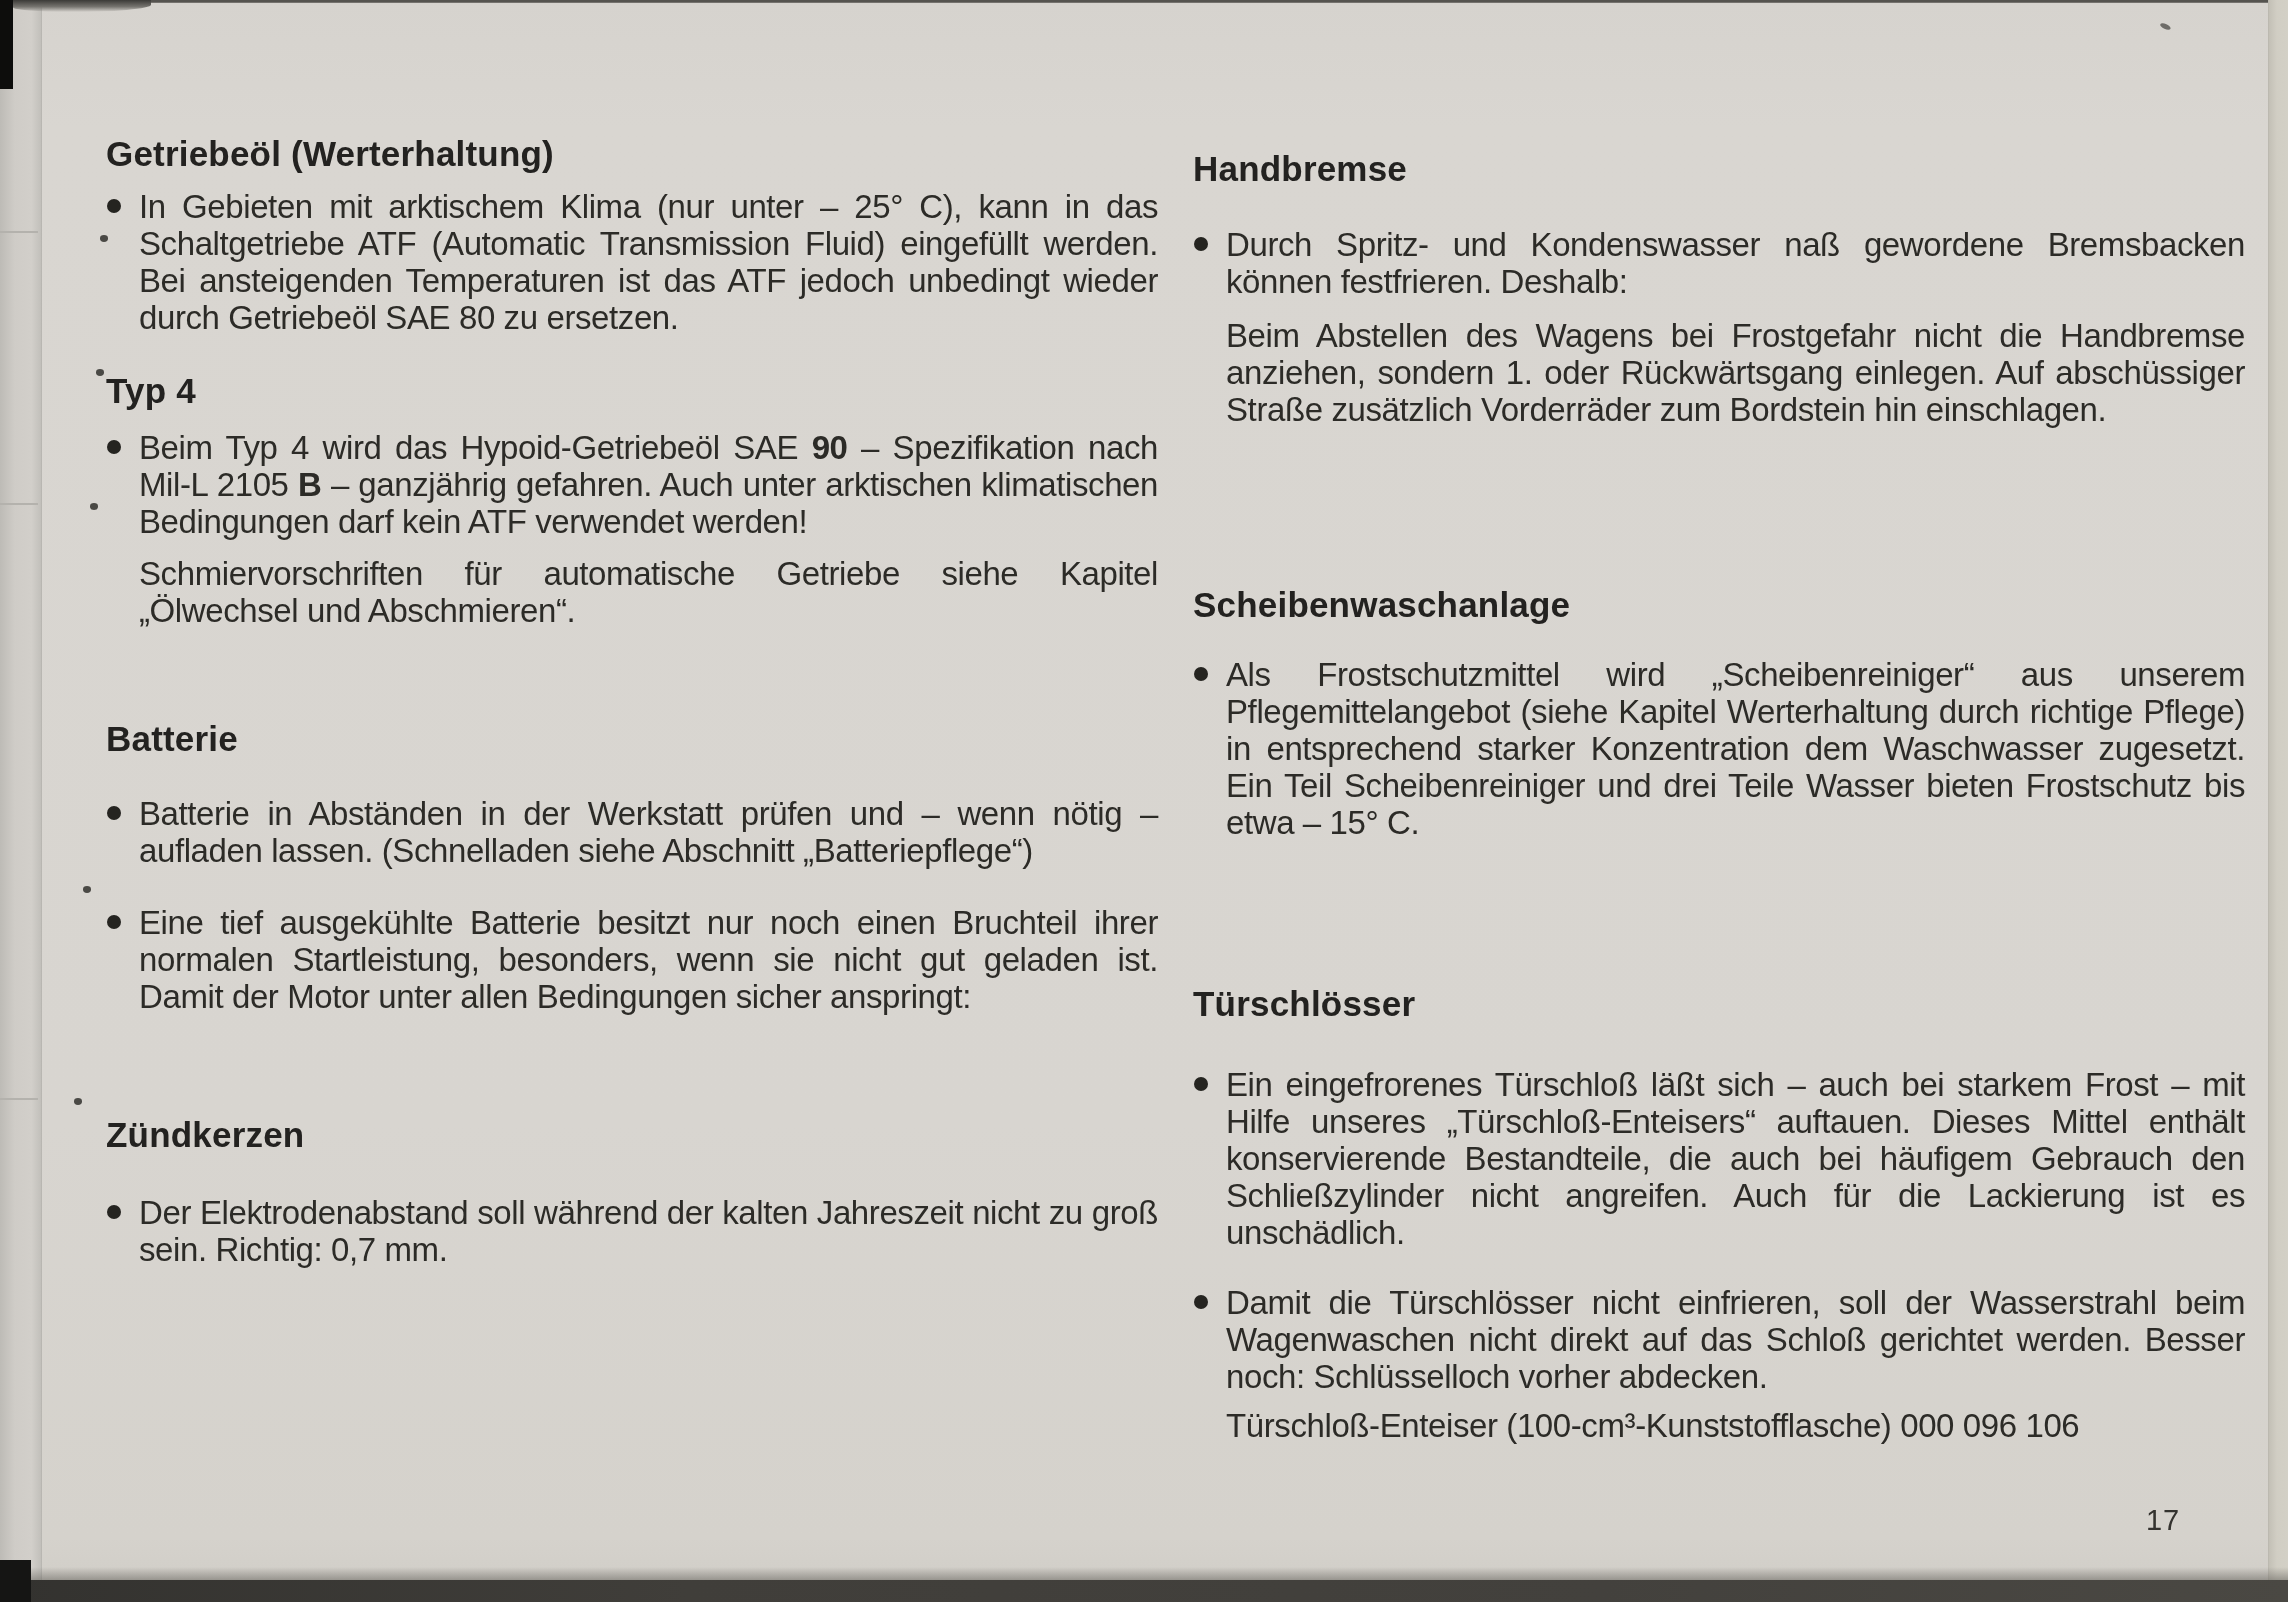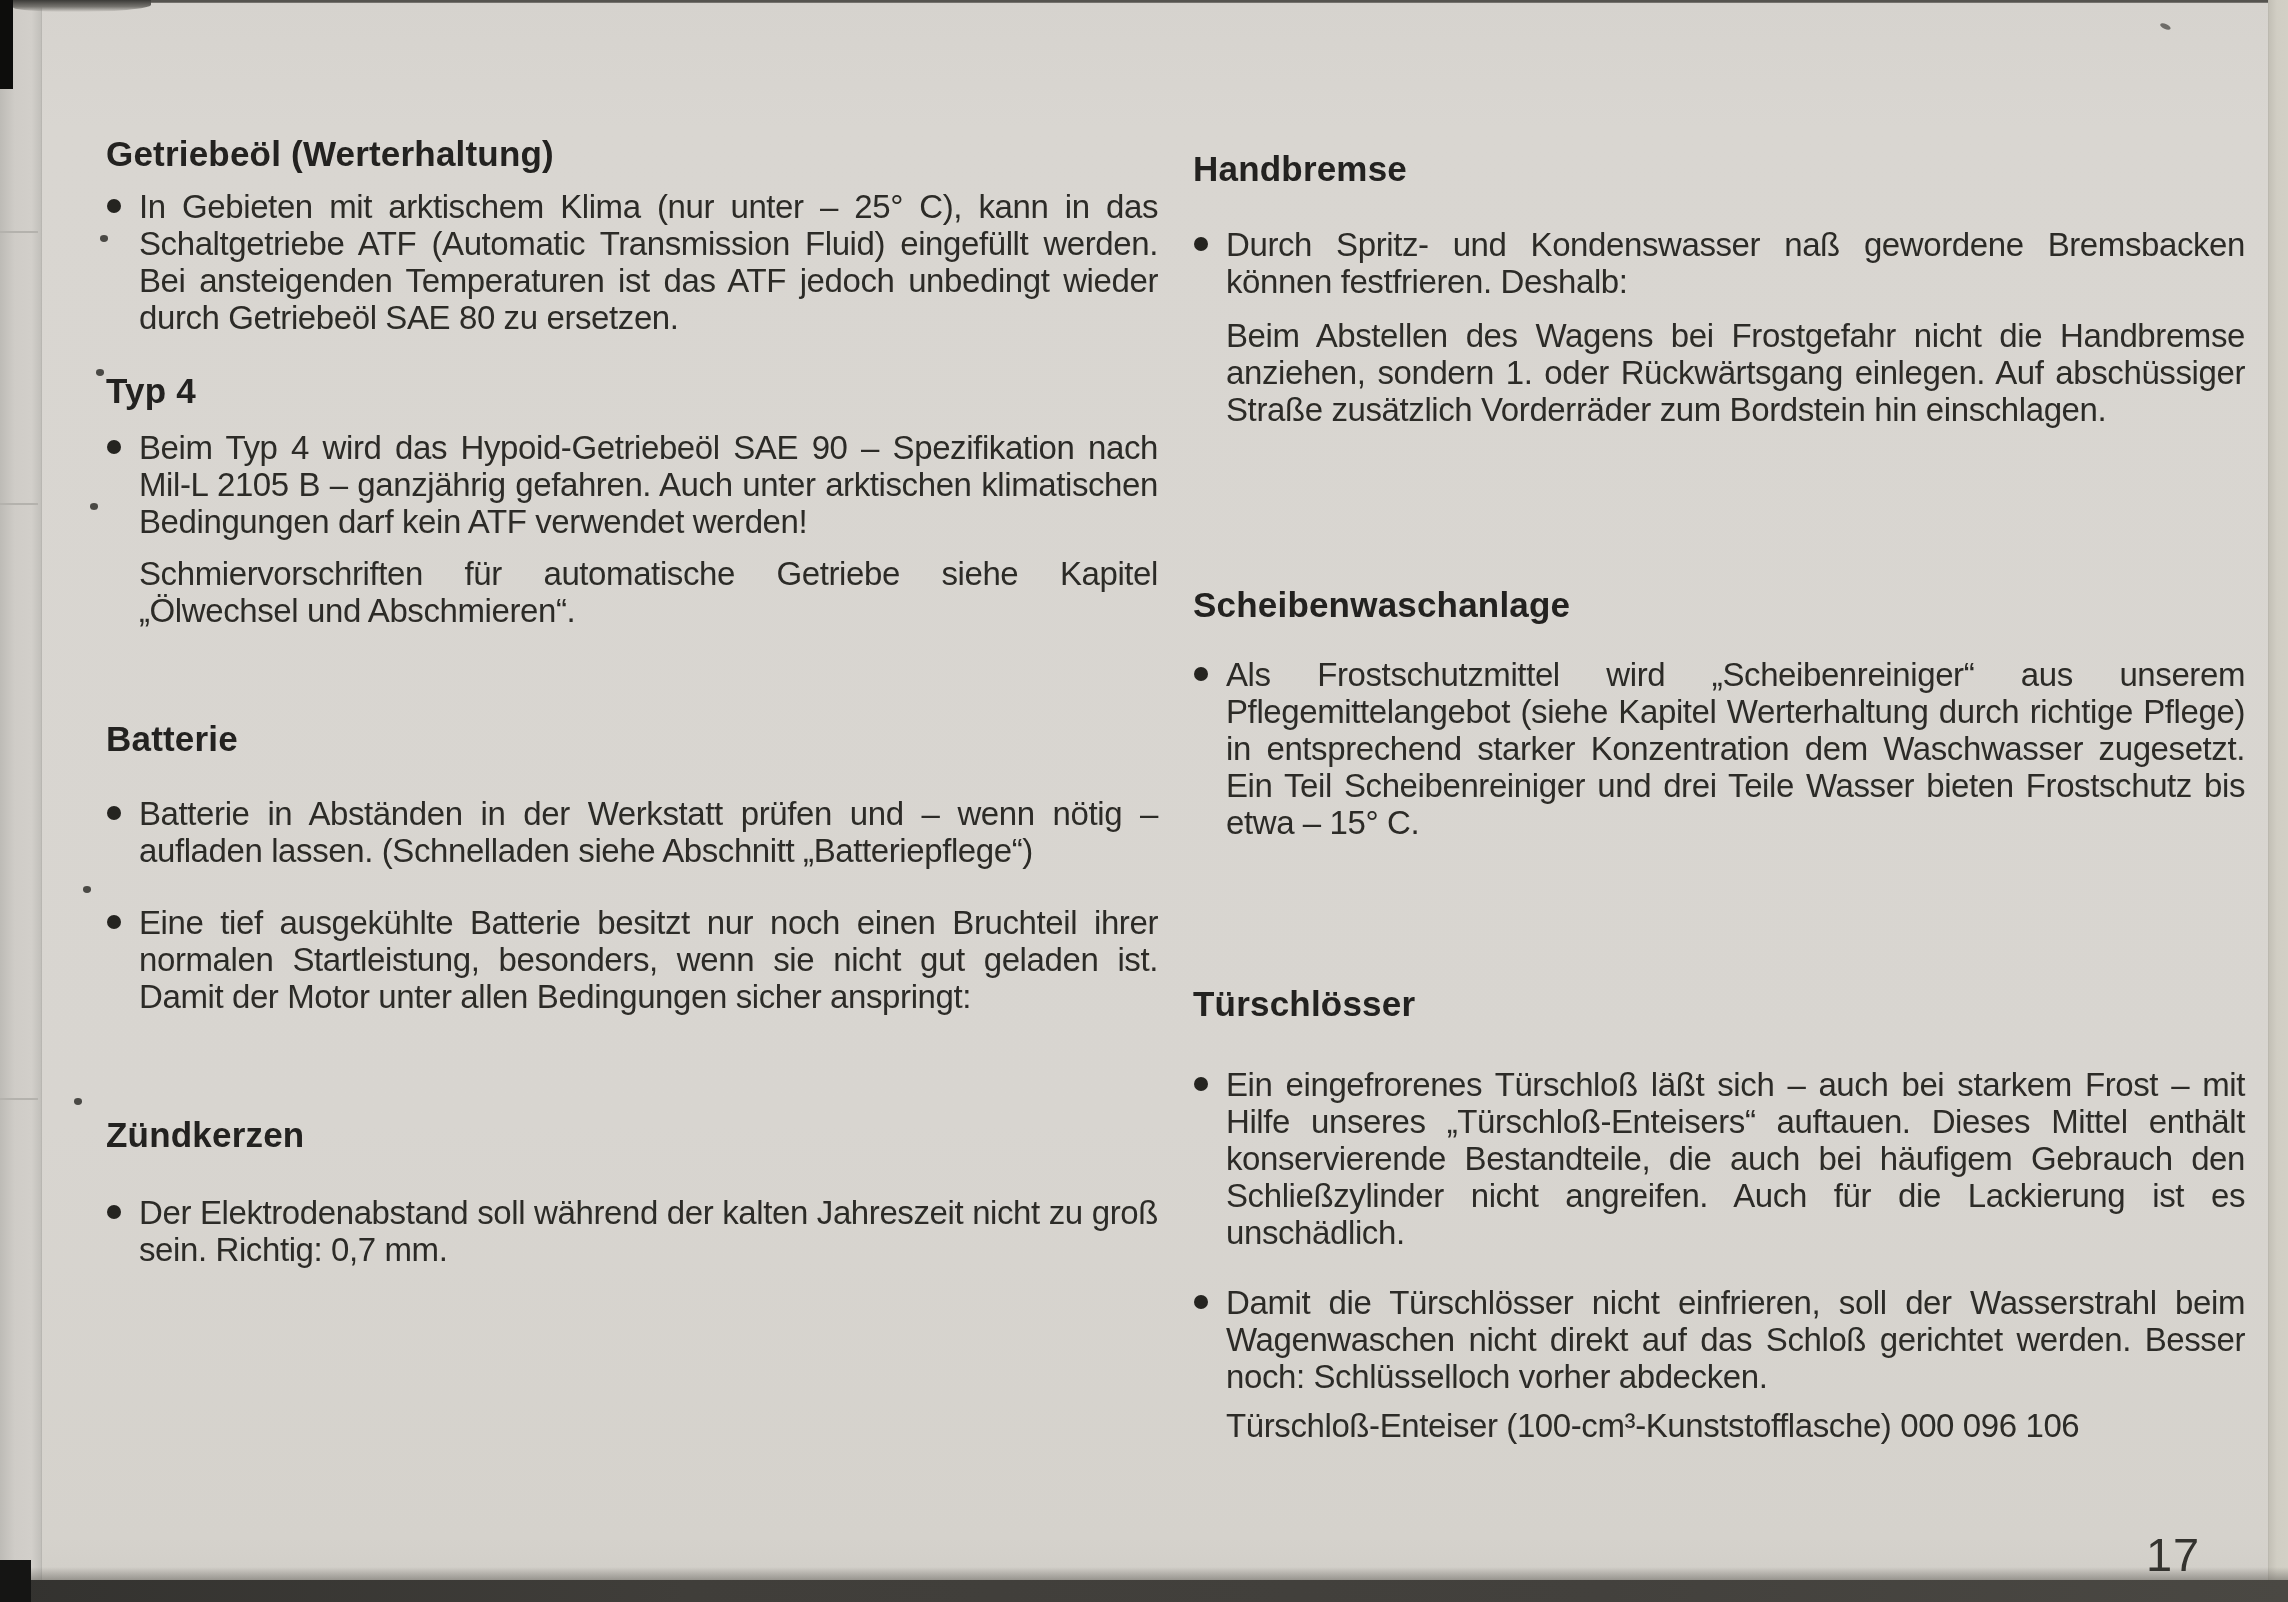--- a/index.html
+++ b/index.html
@@ -55,24 +55,24 @@
   }
   .item {
     position: relative; padding-left: 33px;
     font-size: 33px; line-height: 37px; letter-spacing: -0.4px;
     text-align: justify; hyphens: auto;
   }
   .item .dot {
     position: absolute; left: 0.9px; top: 11px; width: 14px; height: 14px;
     border-radius: 50%; background: #252420;
   }
-  .item .b { font-weight: normal; }
+  .item .b { font-weight: bold; }
   .page-number {
     position: absolute; left: 2146px; top: 1504px;
-    font-size: 47px; color: #34332f; letter-spacing: 0.9px; margin-top: 23px;
+    font-size: 29px; color: #34332f; letter-spacing: 0.9px;
   }
 </style>
 </head>
 <body>
 
 <div class="page">
 
   <div class="edge-left">
     <span class="crease" style="top:231px"></span>
     <span class="crease" style="top:503px"></span>

